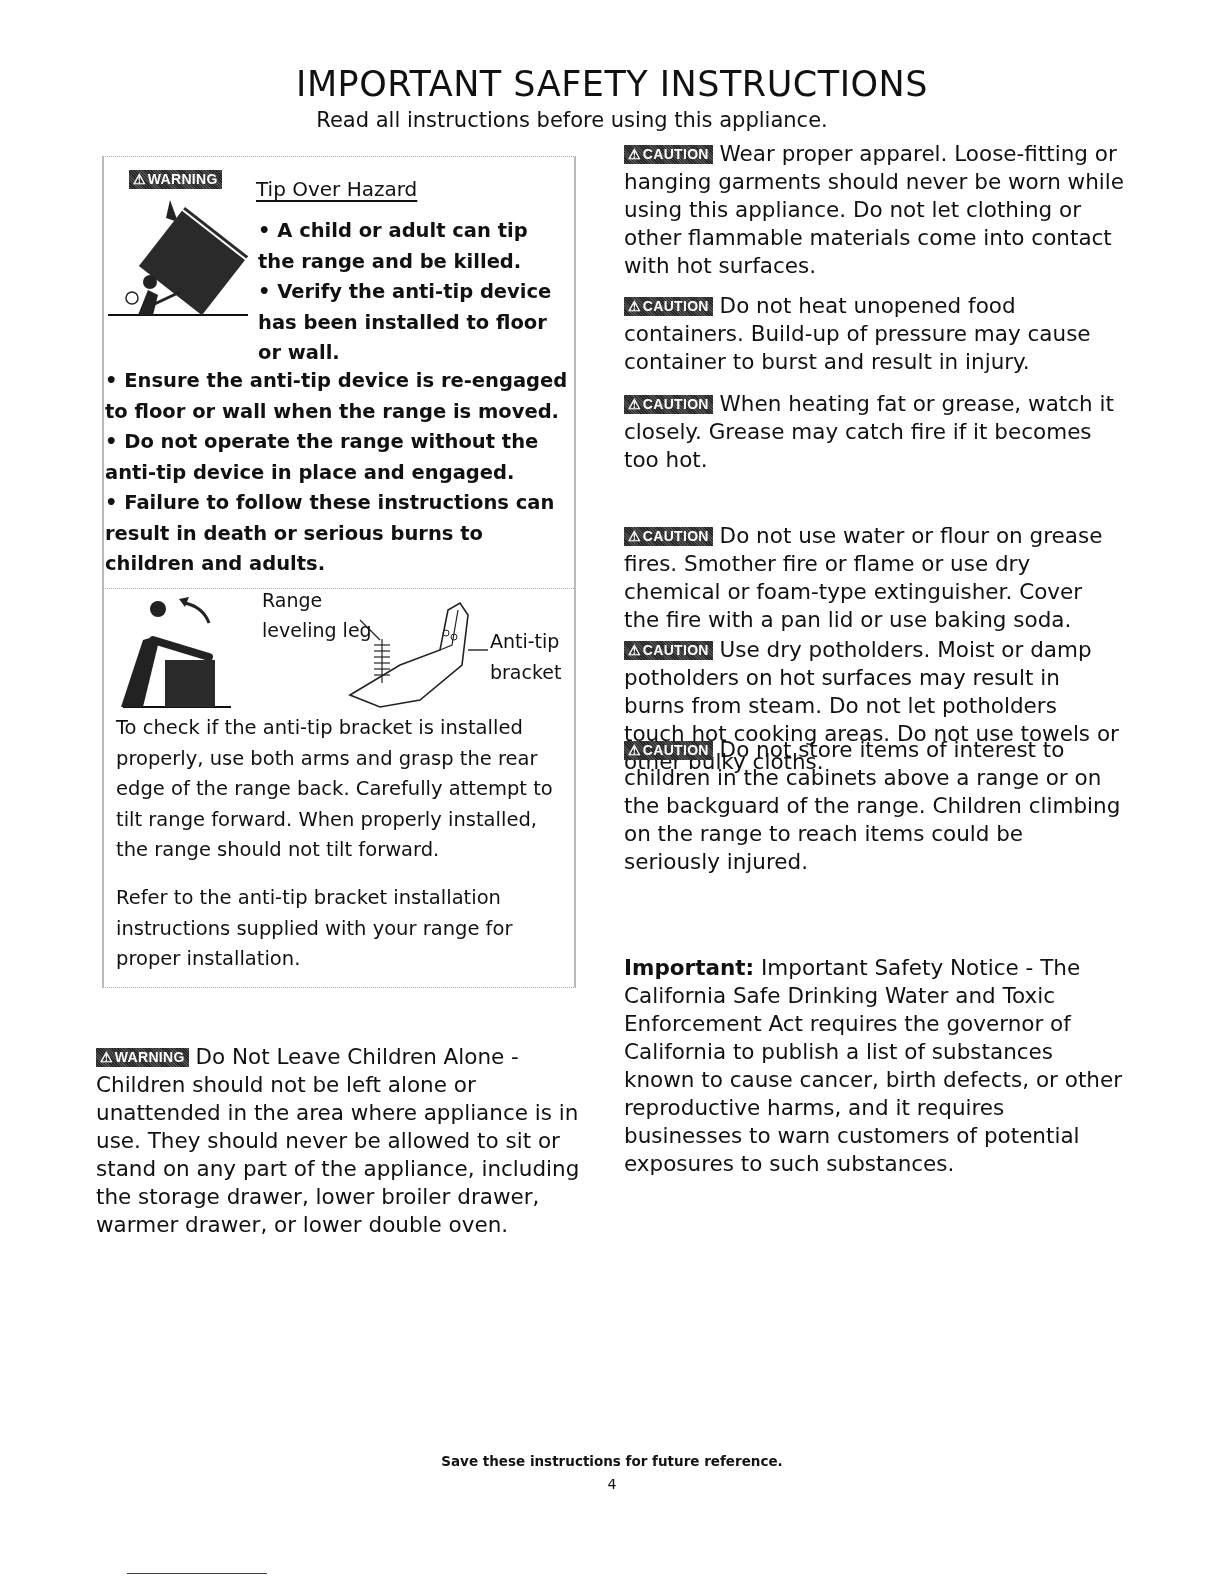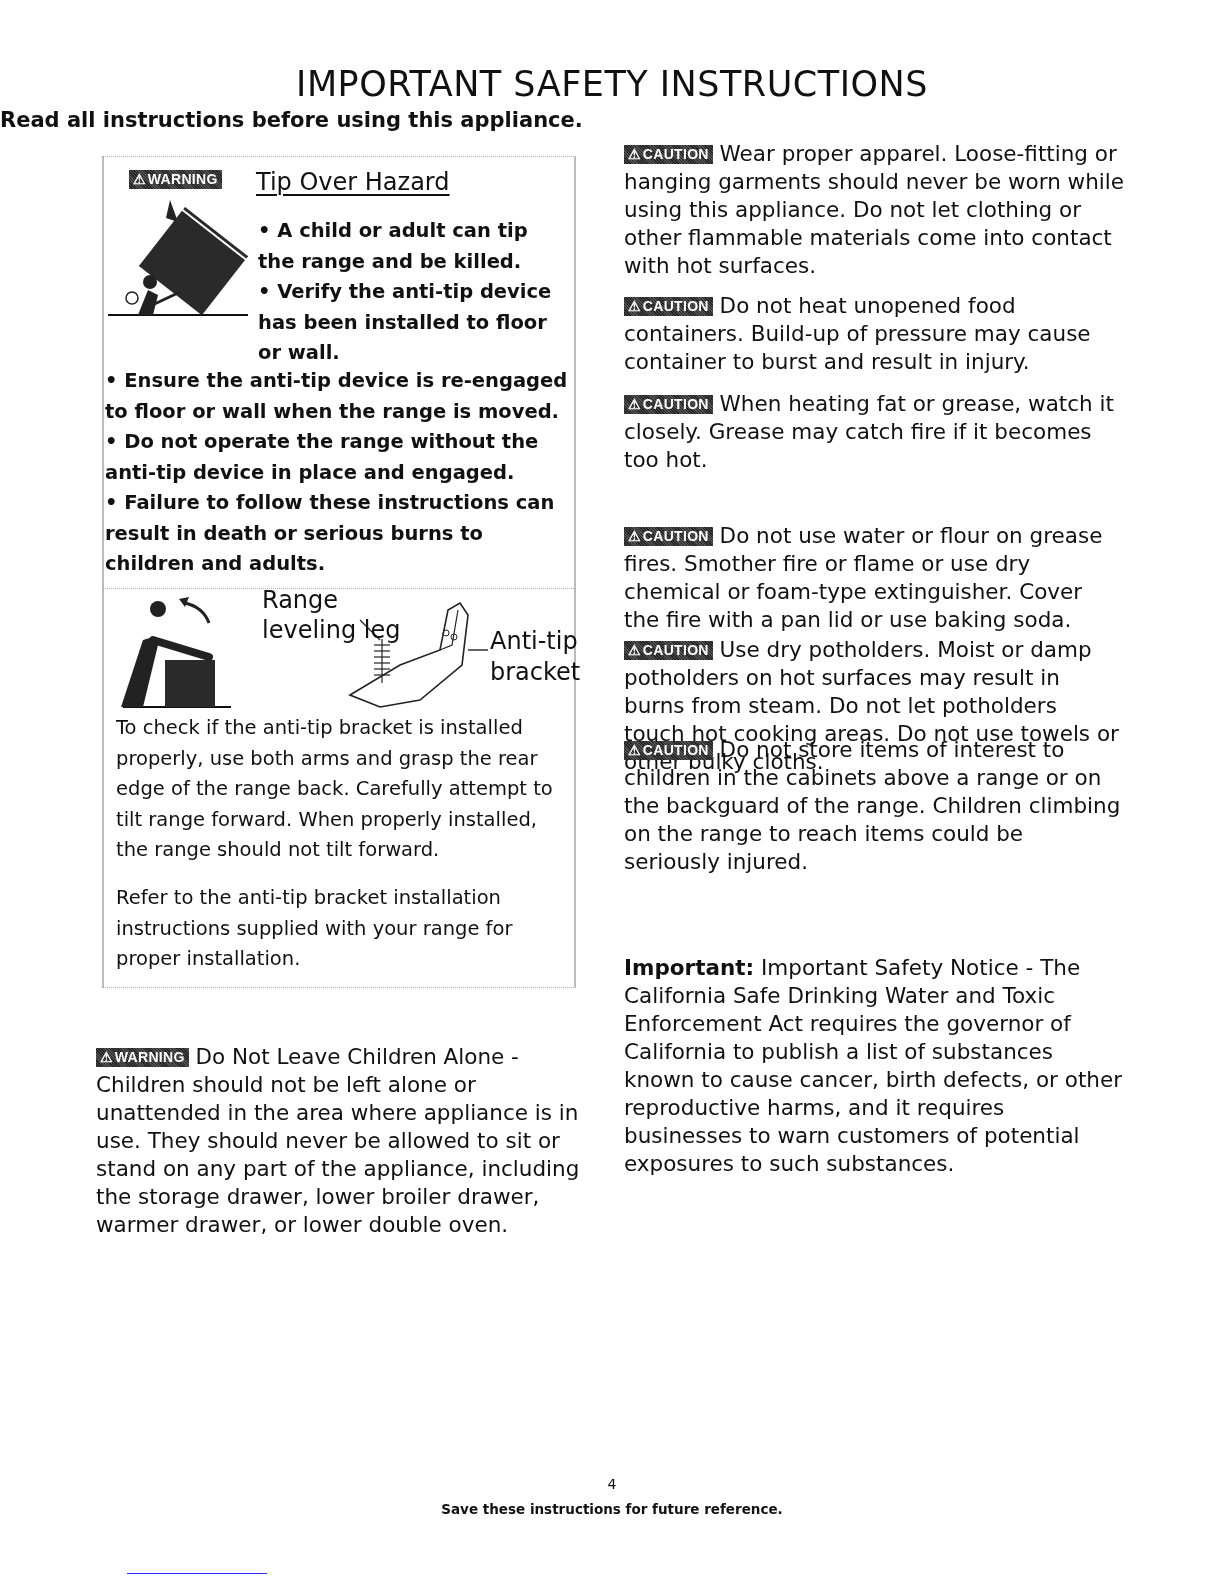--- a/index.html
+++ b/index.html
@@ -1,53 +1,53 @@
 <!DOCTYPE html>
 <html><head>
   <meta charset="utf-8">
   <style>
     html, body { margin: 0; padding: 0; background: #ffffff; }
     body { width: 1224px; height: 1584px; position: relative; overflow: hidden;
            font-family: "DejaVu Sans", sans-serif; color: #111; }
     .abs { position: absolute; }
     .title { left: 0; width: 1224px; top: 64px; text-align: center; font-weight: normal;
              font-size: 35px; letter-spacing: 0.5px; }
-    .subtitle { left: 0; width: 1144px; top: 108px; text-align: left; font-weight: bold;
+    .subtitle { left: 0; width: 1144px; top: 108px; text-align: center; font-weight: normal;
                 font-size: 21px; }
     .box { left: 102px; top: 156px; width: 470px; height: 830px;
            border-left: 2px solid #bbb; border-right: 2px solid #bbb;
            border-top: 1px dotted #aaa; border-bottom: 1px dotted #aaa; }
     .divider { left: 102px; top: 588px; width: 472px; border-top: 1px dotted #aaa; }
     .badge { display: inline-block; background: #333; color: #fff; font-weight: bold;
              font-size: 14px; padding: 1px 4px; line-height: 17px; vertical-align: 2px;
              font-family: "Liberation Sans", sans-serif; letter-spacing: 0.3px;
              background-image: repeating-linear-gradient(45deg, #222 0 1px, #555 1px 2px); }
     .badge .tri { display: inline-block; margin-right: 2px; }
     .tip-badge { left: 113px; top: 170px; padding-left: 16px; }
-    .tip-heading { left: 256px; top: 168px; font-size: 24px; text-decoration: underline;
+    .tip-heading { left: 256px; top: 177px; font-size: 20px; text-decoration: underline;
                    text-underline-offset: 4px; text-decoration-thickness: 2px; }
     .bold-text { font-weight: bold; font-size: 19.5px; line-height: 30.5px; }
     .tip-bullets { left: 258px; top: 216px; width: 310px; }
     .tip-bullets2 { left: 105px; top: 366px; width: 465px; }
     .reg-text { font-size: 19.5px; line-height: 30.5px; }
     .check-text { left: 116px; top: 713px; width: 450px; }
     .refer-text { left: 116px; top: 883px; width: 450px; }
     .fig-tip { left: 108px; top: 200px; width: 140px; height: 120px; }
     .fig-check { left: 113px; top: 595px; width: 130px; height: 115px; }
     .fig-bracket { left: 330px; top: 595px; width: 160px; height: 115px; }
-    .lbl { font-size: 24px; line-height: 28px; }
+    .lbl { font-size: 19px; line-height: 28px; }
     .lbl-range { left: 262px; top: 586px; }
     .lbl-leveling { left: 262px; top: 616px; }
     .lbl-antitip { left: 490px; top: 627px; text-align: right; }
     .lbl-bracket { left: 490px; top: 658px; }
     .children { left: 96px; top: 1043px; width: 495px; font-size: 21.5px; line-height: 28px; }
     .rcol { left: 624px; width: 500px; font-size: 21.5px; line-height: 28px; }
     .c1 { top: 140px; } .c2 { top: 292px; } .c3 { top: 390px; } .c4 { top: 510px; margin-top: 12px; }
     .c5 { top: 636px; } .c6 { top: 736px; } .important { top: 954px; }
-    .footer { left: 0; width: 1224px; top: 1453px; text-align: center; font-size: 13.5px; font-weight: bold; margin-top: 48px; }
+    .footer { left: 0; width: 1224px; top: 1453px; text-align: center; font-size: 13.5px; font-weight: bold; }
     .pageno { left: 0; width: 1224px; top: 1476px; text-align: center; font-size: 14px; }
     .link-line { left: 127px; top: 1573px; width: 140px; border-top: 1px solid #2b2bff; }
     .imp-label { font-weight: bold; margin-top: 29px; }
   </style>
 </head>
 <body>
 
 <div class="abs title">IMPORTANT SAFETY INSTRUCTIONS</div>
 <div class="abs subtitle">Read all instructions before using this appliance.</div>
 

